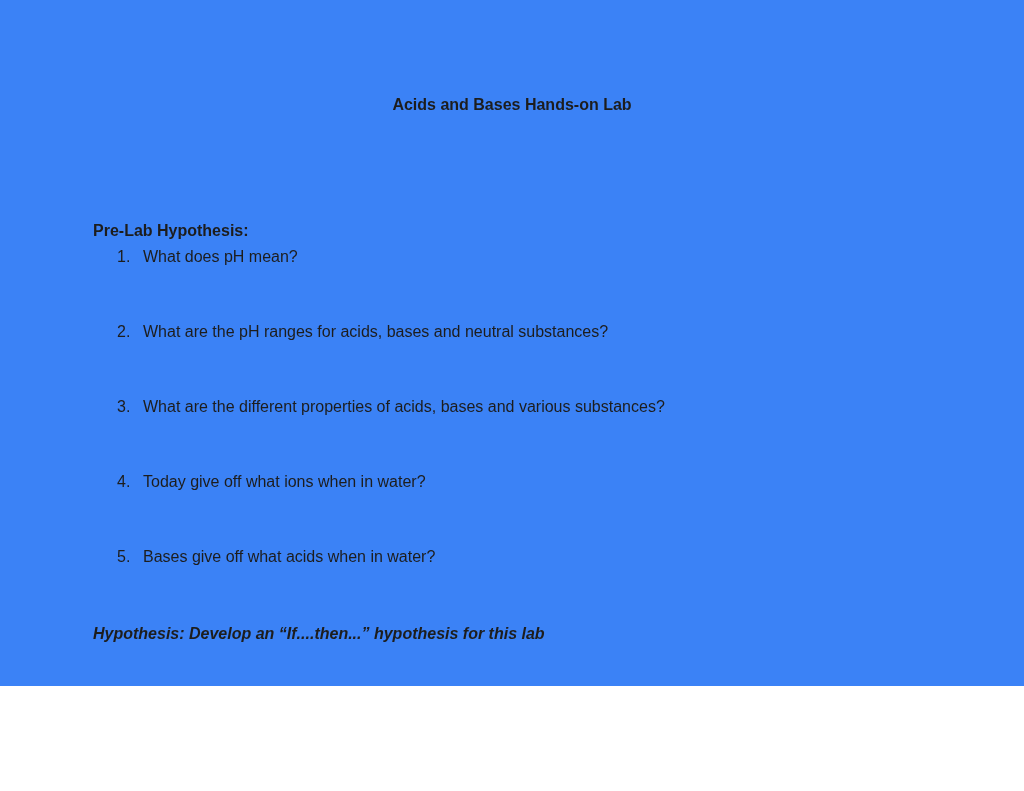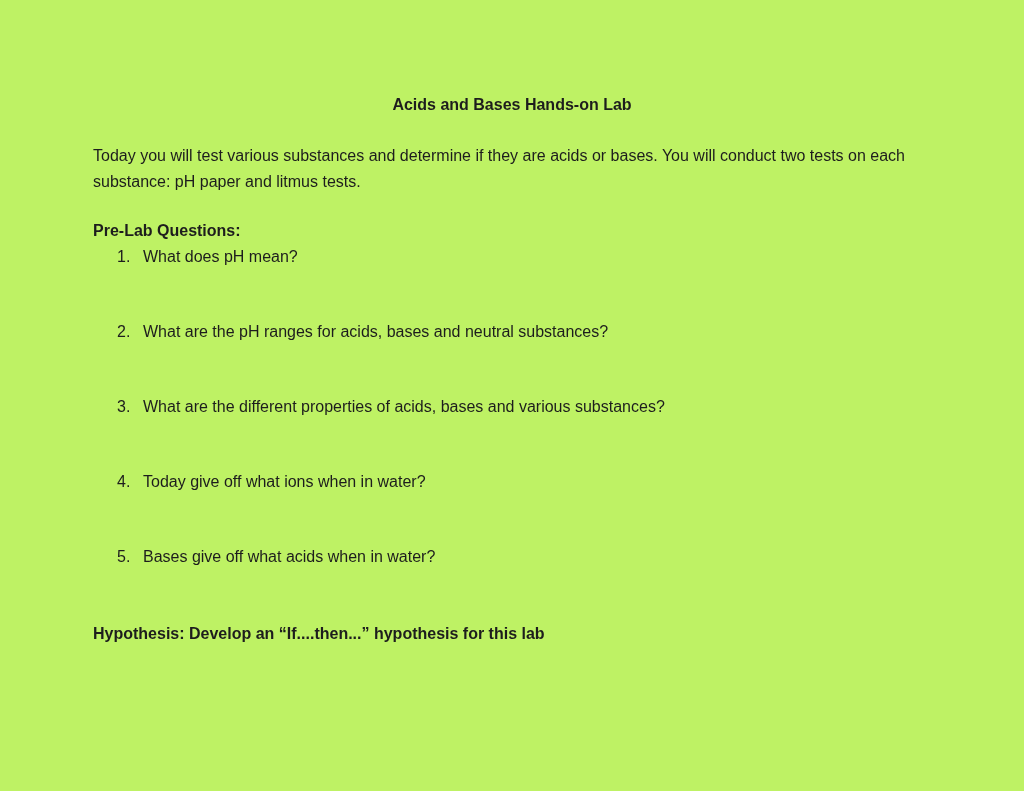--- a/index.html
+++ b/index.html
@@ -3,22 +3,22 @@
 <meta charset="utf-8">
 <style>
   html, body {
     margin: 0;
     padding: 0;
     background: #ffffff;
   }
   .page {
     position: relative;
     width: 1024px;
-    height: 791px;
-    background: #bef264;
+    height: 686px;
+    background: #3b82f6;
     font-family: "Liberation Sans", sans-serif;
     font-size: 16px;
     line-height: 26px;
     color: #1d1d1d;
     overflow: hidden;
   }
   .doc-title {
     position: absolute;
     top: 92px;
     left: 0;
@@ -53,32 +53,32 @@
   }
   .q-text {
     flex: 1 1 auto;
   }
   .hypothesis {
     position: absolute;
     top: 621px;
     left: 93px;
     width: 830px;
     font-weight: bold;
+    font-style: italic;
   }
 </style>
 </head>
 <body>
 
 <div class="page">
 
   <div class="doc-title">Acids and Bases Hands-on Lab</div>
 
-  <div class="intro">Today you will test various substances and determine if they are acids or bases. You will conduct two tests on each substance: pH paper and litmus tests.</div>
 
-  <div class="prelab-heading">Pre-Lab Questions:</div>
+  <div class="prelab-heading">Pre-Lab Hypothesis:</div>
 
   <div class="questions">
 
     <div class="q-item">
       <span class="q-num">1.</span>
       <span class="q-text">What does pH mean?</span>
     </div>
 
     <div class="q-item">
       <span class="q-num">2.</span>

